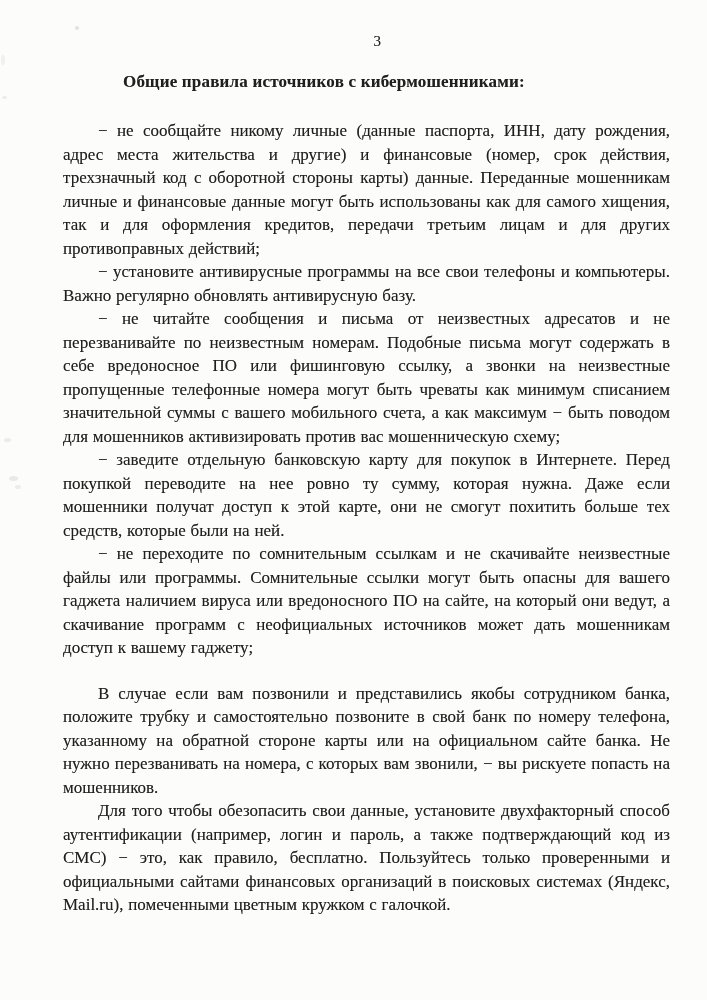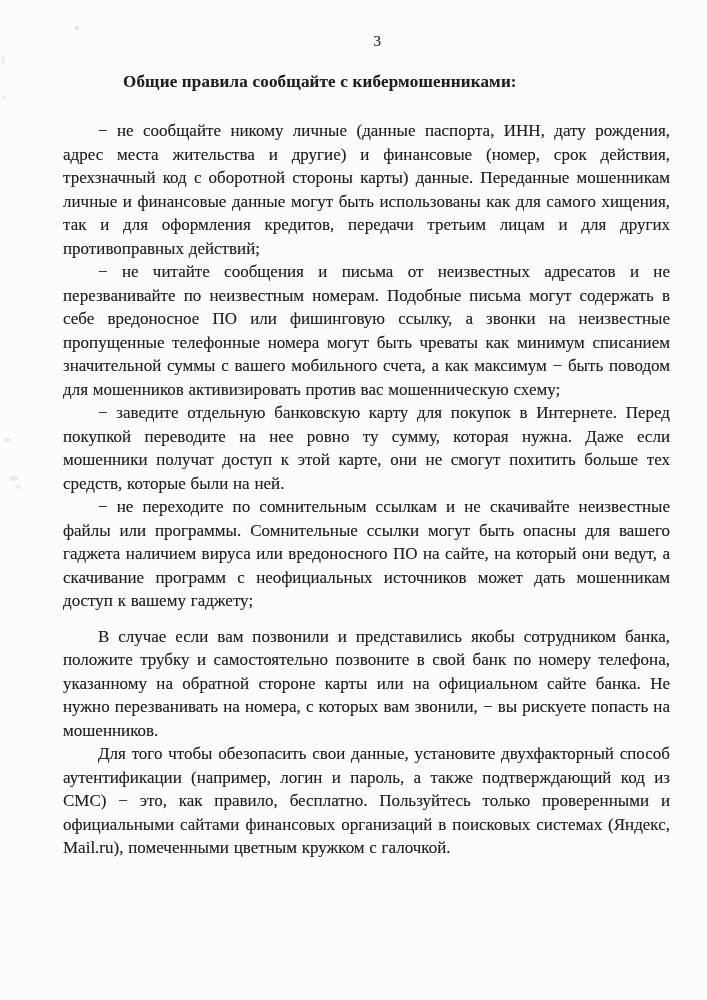--- a/index.html
+++ b/index.html
@@ -62,44 +62,45 @@
     letter-spacing: .2px;
   }
 
   .content p {
     margin: 0;
     text-align: justify;
     text-indent: 35px;
     word-spacing: .5px;
   }
   .content p.gap-before {
-    margin-top: 12px;
+    margin-top: 22px;
     font-family: Liberation Serif, serif;
   }
 </style>
 </head>
 <body>
 
 <div class="scan-page">
 
   <span class="speck s1"></span>
   <span class="speck s2"></span>
   <span class="speck s3"></span>
   <span class="speck s4"></span>
   <span class="speck s5"></span>
   <span class="speck s6"></span>
 
   <div class="page-number">3</div>
 
   <div class="content">
 
-    <h1 class="doc-heading">Общие правила сообщайте с кибермошенниками:</h1>
+    <h1 class="doc-heading">Общие правила источников с кибермошенниками:</h1>
 
     <p>− не сообщайте никому личные (данные паспорта, ИНН, дату рождения, адрес места жительства и другие) и финансовые (номер, срок действия, трехзначный код с оборотной стороны карты) данные. Переданные мошенникам личные и финансовые данные могут быть использованы как для самого хищения, так и для оформления кредитов, передачи третьим лицам и для других противоправных действий;</p>
 
+    <p>− установите антивирусные программы на все свои телефоны и компьютеры. Важно регулярно обновлять антивирусную базу.</p>
 
     <p>− не читайте сообщения и письма от неизвестных адресатов и не перезванивайте по неизвестным номерам. Подобные письма могут содержать в себе вредоносное ПО или фишинговую ссылку, а звонки на неизвестные пропущенные телефонные номера могут быть чреваты как минимум списанием значительной суммы с вашего мобильного счета, а как максимум − быть поводом для мошенников активизировать против вас мошенническую схему;</p>
 
     <p>− заведите отдельную банковскую карту для покупок в Интернете. Перед покупкой переводите на нее ровно ту сумму, которая нужна. Даже если мошенники получат доступ к этой карте, они не смогут похитить больше тех средств, которые были на ней.</p>
 
     <p>− не переходите по сомнительным ссылкам и не скачивайте неизвестные файлы или программы. Сомнительные ссылки могут быть опасны для вашего гаджета наличием вируса или вредоносного ПО на сайте, на который они ведут, а скачивание программ с неофициальных источников может дать мошенникам доступ к вашему гаджету;</p>
 
     <p class="gap-before">В случае если вам позвонили и представились якобы сотрудником банка, положите трубку и самостоятельно позвоните в свой банк по номеру телефона, указанному на обратной стороне карты или на официальном сайте банка. Не нужно перезванивать на номера, с которых вам звонили, − вы рискуете попасть на мошенников.</p>
 
     <p>Для того чтобы обезопасить свои данные, установите двухфакторный способ аутентификации (например, логин и пароль, а также подтверждающий код из СМС) − это, как правило, бесплатно. Пользуйтесь только проверенными и официальными сайтами финансовых организаций в поисковых системах (Яндекс, Mail.ru), помеченными цветным кружком с галочкой.</p>

